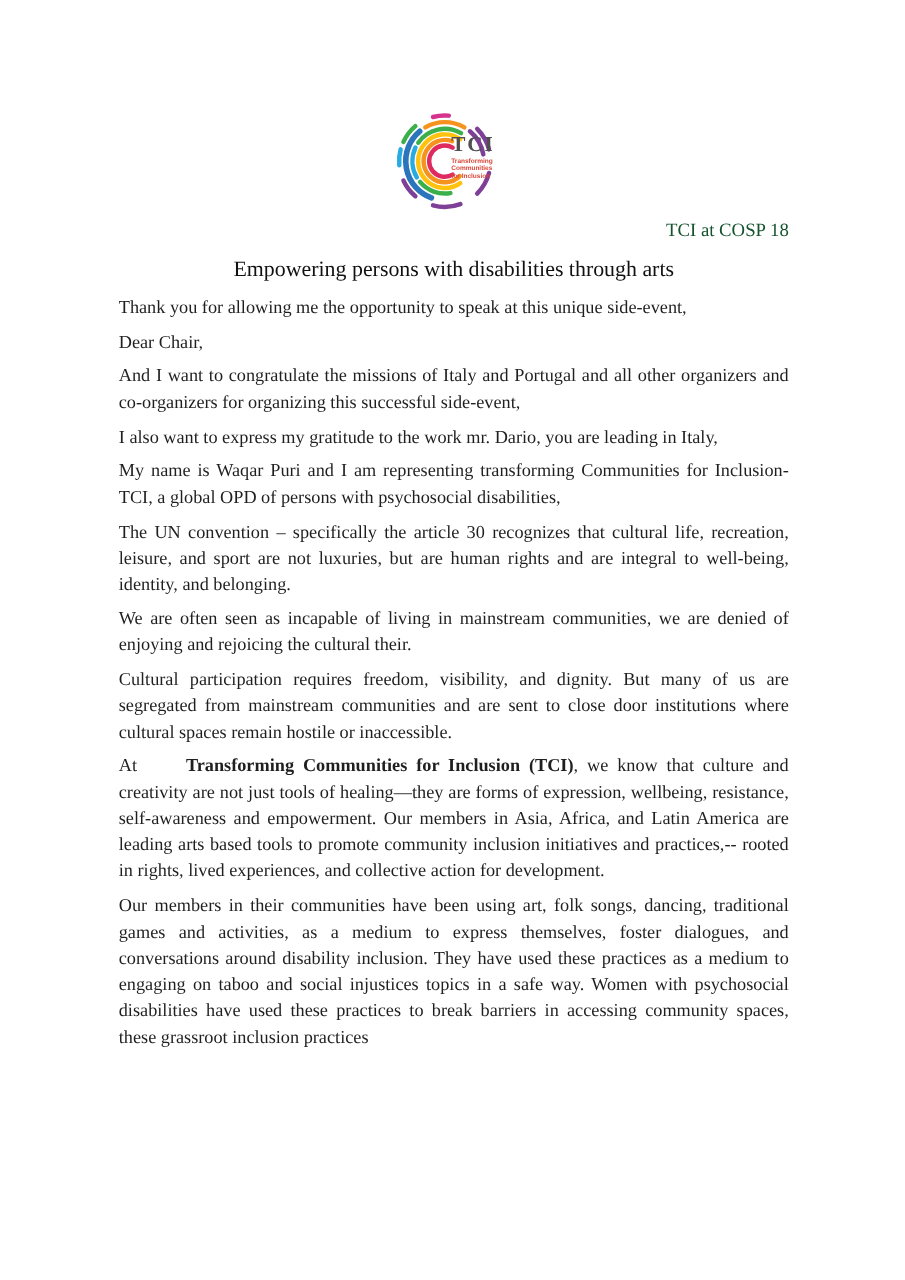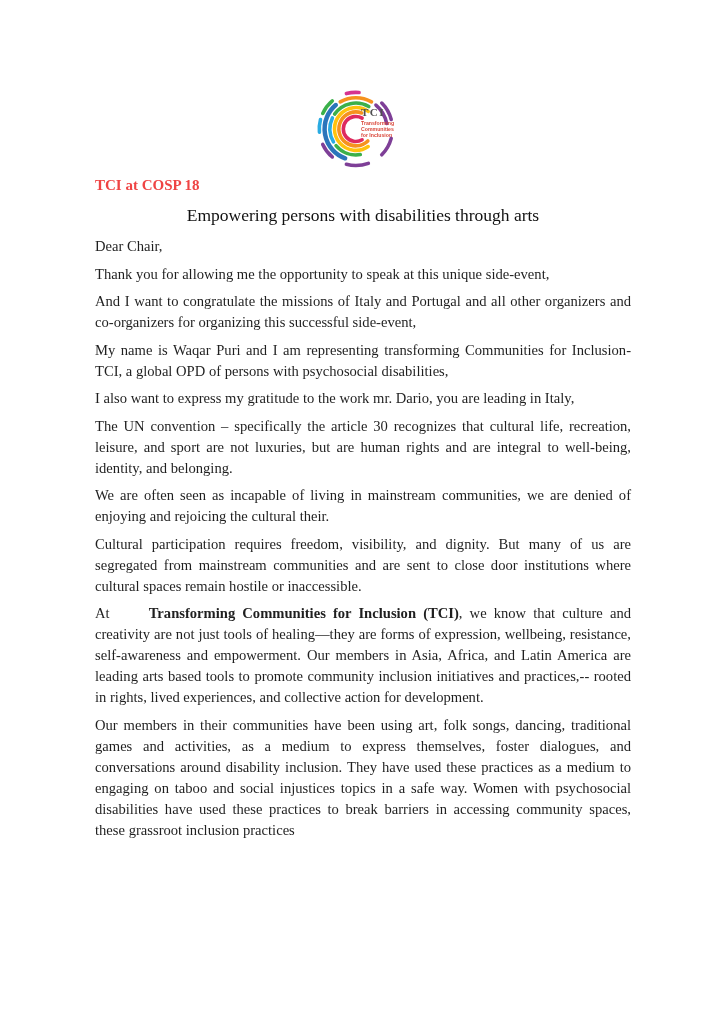--- a/index.html
+++ b/index.html
@@ -28,41 +28,41 @@
   .logo-text {
     position: absolute;
     left: 48px;
     top: 21px;
     width: 50px;
     line-height: 1;
   }
   .logo-acronym {
     font-family: "Liberation Serif", serif;
     font-weight: bold;
-    font-size: 11px;
+    font-size: 17px;
     letter-spacing: 1.5px;
     color: #4f4f51;
     display: block;
   }
   .logo-tagline {
     margin-top: 1.5px;
     font-family: "Liberation Sans", sans-serif;
     font-weight: bold;
     font-size: 5.2px;
     line-height: 6.2px;
     color: #d9483b;
   }
   
   .title {
     margin-top: 4px;
-    text-align: left;
-    font-weight: bold;
+    text-align: right;
+    font-weight: normal;
     font-size: 15px;
     line-height: 20px;
-    color: #ef4444;
+    color: #14532d;
   }
   .subtitle {
     margin-top: 8px;
     text-align: center;
     font-weight: normal;
     font-size: 17.5px;
     line-height: 24px;
     color: #111111;
   }
   
@@ -113,25 +113,25 @@
           <div>Communities</div>
           <div>for Inclusion</div>
         </div>
       </div>
     </div>
 
     <div class="title">TCI at COSP 18</div>
     <div class="subtitle">Empowering persons with disabilities through arts</div>
 
     <div class="doc-body">
+        <p><span>Thank you for allowing me the opportunity to speak at this unique side-event,</span></p>
         <p><span>Dear Chair,</span></p>
-        <p><span>Thank you for allowing me the opportunity to speak at this unique side-event,</span></p>
         <p><span>And I want to congratulate the missions of Italy and Portugal and all other organizers and co-organizers for organizing this successful side-event,</span></p>
+        <p><span>I also want to express my gratitude to the work mr. Dario, you are leading in Italy,</span></p>
         <p><span>My name is Waqar Puri and I am representing transforming Communities for Inclusion-TCI, a global OPD of persons with psychosocial disabilities,</span></p>
-        <p><span>I also want to express my gratitude to the work mr. Dario, you are leading in Italy,</span></p>
         <p><span>The UN convention – specifically the article 30 recognizes that cultural life, recreation, leisure, and sport are not luxuries, but are human rights and are integral to well-being, identity, and belonging.</span></p>
         <p><span>We are often seen as incapable of living in mainstream communities, we are denied of enjoying and rejoicing the cultural their.</span></p>
         <p><span>Cultural participation requires freedom, visibility, and dignity. But many of us are segregated from mainstream communities and are sent to close door institutions where cultural spaces remain hostile or inaccessible.</span></p>
         <p><span>At </span><span class="bold">Transforming Communities for Inclusion (TCI)</span><span>, we know that culture and creativity are not just tools of healing—they are forms of expression, wellbeing, resistance, self-awareness and empowerment. Our members in Asia, Africa, and Latin America are leading arts based tools to promote community inclusion initiatives and practices,-- rooted in rights, lived experiences, and collective action for development.</span></p>
         <p><span>Our members in their communities have been using art, folk songs, dancing, traditional games and activities, as a medium to express themselves, foster dialogues, and conversations around disability inclusion. They have used these practices as a medium to engaging on taboo and social injustices topics in a safe way. Women with psychosocial disabilities have used these practices to break barriers in accessing community spaces, these grassroot inclusion practices</span></p>
       </div>
 
   </div>
 </div>
 

